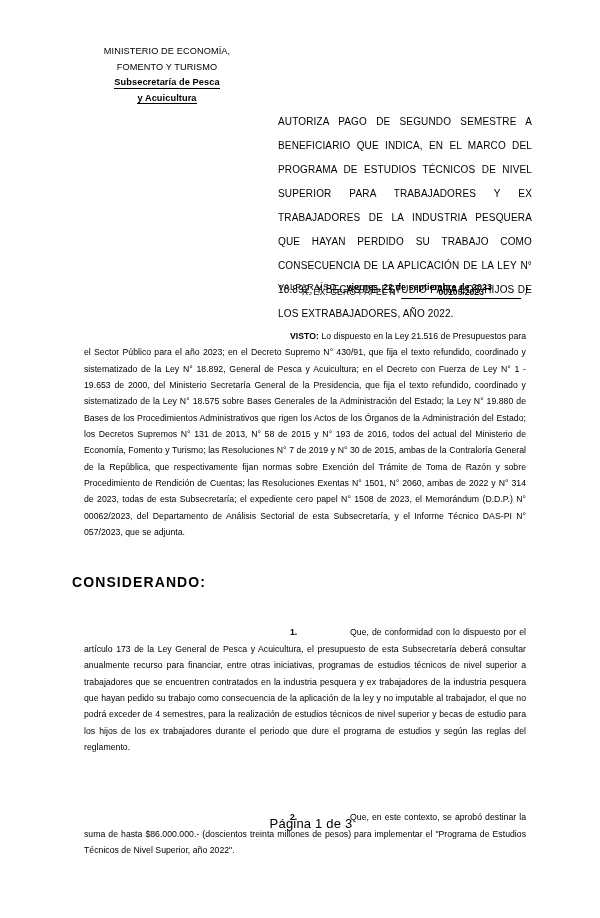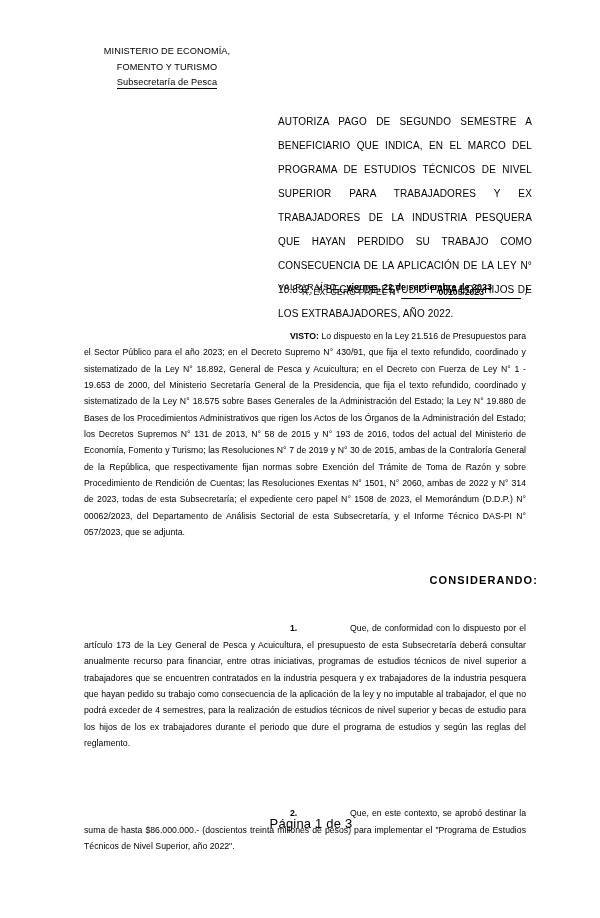--- a/index.html
+++ b/index.html
@@ -32,21 +32,21 @@
     text-align: center;
     font-size: 9.2px;
     line-height: 15.5px;
     letter-spacing: 0.1px;
   }
   .letterhead .lh-line {
     display: block;
     white-space: nowrap;
   }
   .letterhead .lh-line.bold {
-    font-weight: normal;
+    font-weight: bold;
   }
   .letterhead .lh-line.underline > span {
     border-bottom: 1px solid #000;
     padding-bottom: 0.5px;
   }
 
   
   .title-block {
     position: absolute;
     left: 278px;
@@ -126,23 +126,23 @@
   }
   .para .num {
     display: inline-block;
     width: 60px;
     font-weight: bold;
   }
   .para b { font-weight: bold; }
 
   .centered-heading {
     margin: 0;
-    font-size: 11px;
-    font-weight: bold;
-    text-align: right;
+    font-size: 14px;
+    font-weight: bold;
+    text-align: left;
     letter-spacing: 1.1px;
   }
   .gap-md { height: 22px; }
   .gap-lg { height: 30px; }
 
   
   .footer {
     position: absolute;
     left: 0;
     top: 816px;
@@ -158,20 +158,21 @@
 </style>
 </head>
 <body>
 
 <div class="page">
 
   <div class="letterhead">
     <span class="lh-line">MINISTERIO DE ECONOMÍA,</span>
     <span class="lh-line">FOMENTO Y TURISMO</span>
     <span class="lh-line bold underline"><span>Subsecretaría de Pesca</span></span>
+    <span class="lh-line bold underline"><span>y Acuicultura</span></span>
   </div>
 
   <div class="title-block">AUTORIZA PAGO DE SEGUNDO SEMESTRE A BENEFICIARIO QUE INDICA, EN EL MARCO DEL PROGRAMA DE ESTUDIOS TÉCNICOS DE NIVEL SUPERIOR PARA TRABAJADORES Y EX TRABAJADORES DE LA INDUSTRIA PESQUERA QUE HAYAN PERDIDO SU TRABAJO COMO CONSECUENCIA DE LA APLICACIÓN DE LA LEY N° 18.892; Y BECAS DE ESTUDIO PARA LOS HIJOS DE LOS EXTRABAJADORES, AÑO 2022.</div>
 
   <div class="place-date">
     <span class="city">VALPARAÍSO,</span><span class="date">viernes, 22 de septiembre de 2023</span>
   </div>
 
   <div class="resol-line">
     <span class="resol-label">R. EX. CERO PAPEL N°</span>

